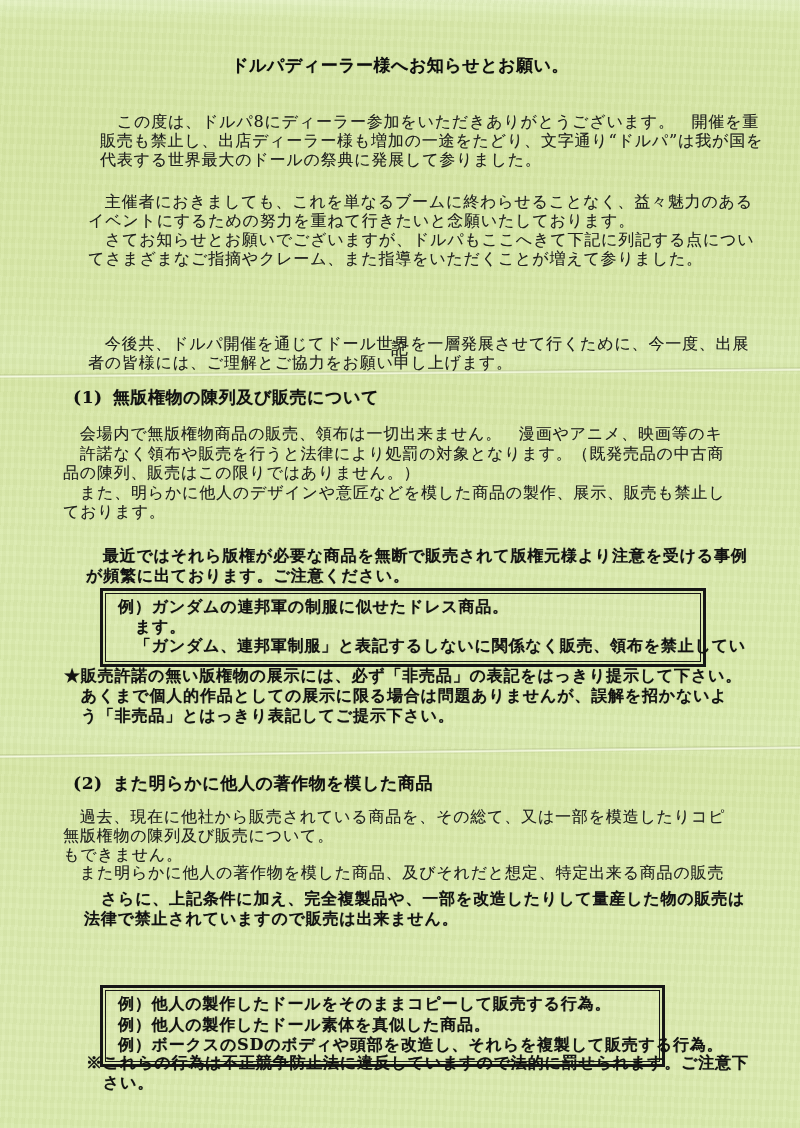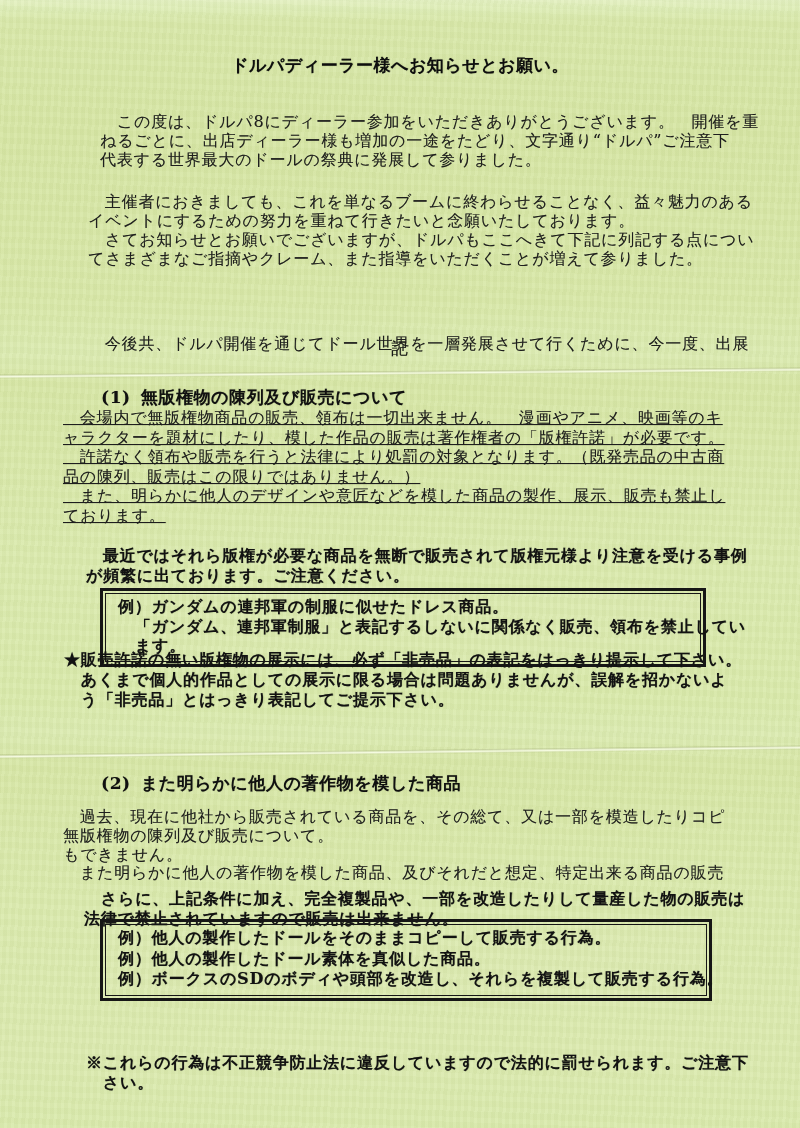--- a/index.html
+++ b/index.html
@@ -68,83 +68,82 @@
     letter-spacing: 1px;
     text-shadow: 0.2px 0.3px 0.6px rgba(45,55,28,0.42);
   }
 
   .sec-heading {
     position: absolute; left: 73px;
     font-size: 17px; font-weight: 700; letter-spacing: 0.6px;
     color: #101010;
     text-shadow: 0.3px 0.4px 0.7px rgba(40,50,25,0.5);
     white-space: pre;
-    margin-left: 28px;
   }
   .sec-heading .hgap { display: inline-block; width: 10px; }
   .sec1-heading { top: 386px; }
   .sec2-heading { top: 772px; }
 
-  .sec1-body { top: 408px; left: 63px; text-decoration: underline; }
+  .sec1-body { top: 424px; left: 63px; }
   .sec2-body { top: 808px; left: 63px; line-height: 18.8px; }
 
   .warning-1 { top: 546px; left: 86px; }
   .warning-2 { top: 889px; left: 84px; }
 
   .example-box {
     position: absolute; left: 100px;
     box-sizing: border-box;
     border: 3px solid #161616;
     padding: 2px;
     background: rgba(255,255,255,0.03);
   }
   .example-box-inner {
     border: 1px solid #161616;
     padding: 3px 4px 5px 12px;
   }
   .box-1 { top: 588px; width: 606px; }
   .box-1 .line { line-height: 19.5px; }
-  .box-2 { top: 919px; width: 612px; }
+  .box-2 { top: 985px; width: 565px; }
   .box-2 .line { line-height: 20.5px; }
   .box-text {
     font-size: 16px; letter-spacing: 0.8px;
     font-weight: 700; color: #121212;
     text-shadow: 0.3px 0.4px 0.7px rgba(40,50,25,0.5);
   }
 
-  .star-note { top: 650px; left: 64px; }
+  .star-note { top: 666px; left: 64px; }
   .footnote  { top: 1053px; left: 86px; }
 </style>
 </head>
 <body>
 
 <div class="paper">
   <div class="scan-texture"></div>
   <div class="crease crease-1"></div>
   <div class="crease crease-2"></div>
 
   <div class="doc-title">ドルパディーラー様へお知らせとお願い。</div>
 
-  <div class="block body-text intro-text p1"><div class="line">　この度は、ドルパ8にディーラー参加をいただきありがとうございます。　開催を重</div><div class="line">ねるごとに、出店ディーラー様も増加の一途をたどり、文字通り“ドルパ”ご注意下</div><div class="line">代表する世界最大のドールの祭典に発展して参りました。</div></div>
+  <div class="block body-text intro-text p1"><div class="line">　この度は、ドルパ8にディーラー参加をいただきありがとうございます。　開催を重</div><div class="line">販売も禁止し、出店ディーラー様も増加の一途をたどり、文字通り“ドルパ”は我が国を</div><div class="line">代表する世界最大のドールの祭典に発展して参りました。</div></div>
   <div class="block body-text intro-text p2"><div class="line">　主催者におきましても、これを単なるブームに終わらせることなく、益々魅力のある</div><div class="line">イベントにするための努力を重ねて行きたいと念願いたしております。</div><div class="line">　さてお知らせとお願いでございますが、ドルパもここへきて下記に列記する点につい</div><div class="line">てさまざまなご指摘やクレーム、また指導をいただくことが増えて参りました。</div></div>
-  <div class="block body-text intro-text p3"><div class="line">　今後共、ドルパ開催を通じてドール世界を一層発展させて行くために、今一度、出展</div></div>
+  <div class="block body-text intro-text p3"><div class="line">　今後共、ドルパ開催を通じてドール世界を一層発展させて行くために、今一度、出展</div><div class="line">者の皆様には、ご理解とご協力をお願い申し上げます。</div></div>
 
   <div class="record-mark">記</div>
 
   <div class="sec-heading sec1-heading"><span>(1)</span><span class="hgap"></span><span>無版権物の陳列及び販売について</span></div>
 
-  <div class="block body-text sec1-body"><div class="line">　会場内で無版権物商品の販売、領布は一切出来ません。　漫画やアニメ、映画等のキ</div><div class="line">ャラクターを題材にしたり、模した作品の販売は著作権者の「版権許諾」が必要です。</div><div class="line">　許諾なく領布や販売を行うと法律により処罰の対象となります。（既発売品の中古商</div><div class="line">品の陳列、販売はこの限りではありません。）</div><div class="line">　また、明らかに他人のデザインや意匠などを模した商品の製作、展示、販売も禁止し</div><div class="line">ております。</div></div>
+  <div class="block body-text sec1-body"><div class="line">　会場内で無版権物商品の販売、領布は一切出来ません。　漫画やアニメ、映画等のキ</div><div class="line">　許諾なく領布や販売を行うと法律により処罰の対象となります。（既発売品の中古商</div><div class="line">品の陳列、販売はこの限りではありません。）</div><div class="line">　また、明らかに他人のデザインや意匠などを模した商品の製作、展示、販売も禁止し</div><div class="line">ております。</div></div>
 
   <div class="block body-text bold-text warning-1"><div class="line">　最近ではそれら版権が必要な商品を無断で販売されて版権元様より注意を受ける事例</div><div class="line">が頻繁に出ております。ご注意ください。</div></div>
 
   <div class="example-box box-1">
     <div class="example-box-inner box-text">
         <div class="line">例）ガンダムの連邦軍の制服に似せたドレス商品。</div>
+        <div class="line">　ます。</div>
         <div class="line">　「ガンダム、連邦軍制服」と表記するしないに関係なく販売、領布を禁止してい</div>
-        <div class="line">　ます。</div>
       </div>
   </div>
 
   <div class="block body-text bold-text star-note"><div class="line">★販売許諾の無い版権物の展示には、必ず「非売品」の表記をはっきり提示して下さい。</div><div class="line">　あくまで個人的作品としての展示に限る場合は問題ありませんが、誤解を招かないよ</div><div class="line">　う「非売品」とはっきり表記してご提示下さい。</div></div>
 
   <div class="sec-heading sec2-heading"><span>(2)</span><span class="hgap"></span><span>また明らかに他人の著作物を模した商品</span></div>
 
   <div class="block body-text sec2-body"><div class="line">　過去、現在に他社から販売されている商品を、その総て、又は一部を模造したりコピ</div><div class="line">無版権物の陳列及び販売について。</div><div class="line">もできません。</div><div class="line">　また明らかに他人の著作物を模した商品、及びそれだと想定、特定出来る商品の販売</div></div>
 
   <div class="block body-text bold-text warning-2"><div class="line">　さらに、上記条件に加え、完全複製品や、一部を改造したりして量産した物の販売は</div><div class="line">法律で禁止されていますので販売は出来ません。</div></div>

